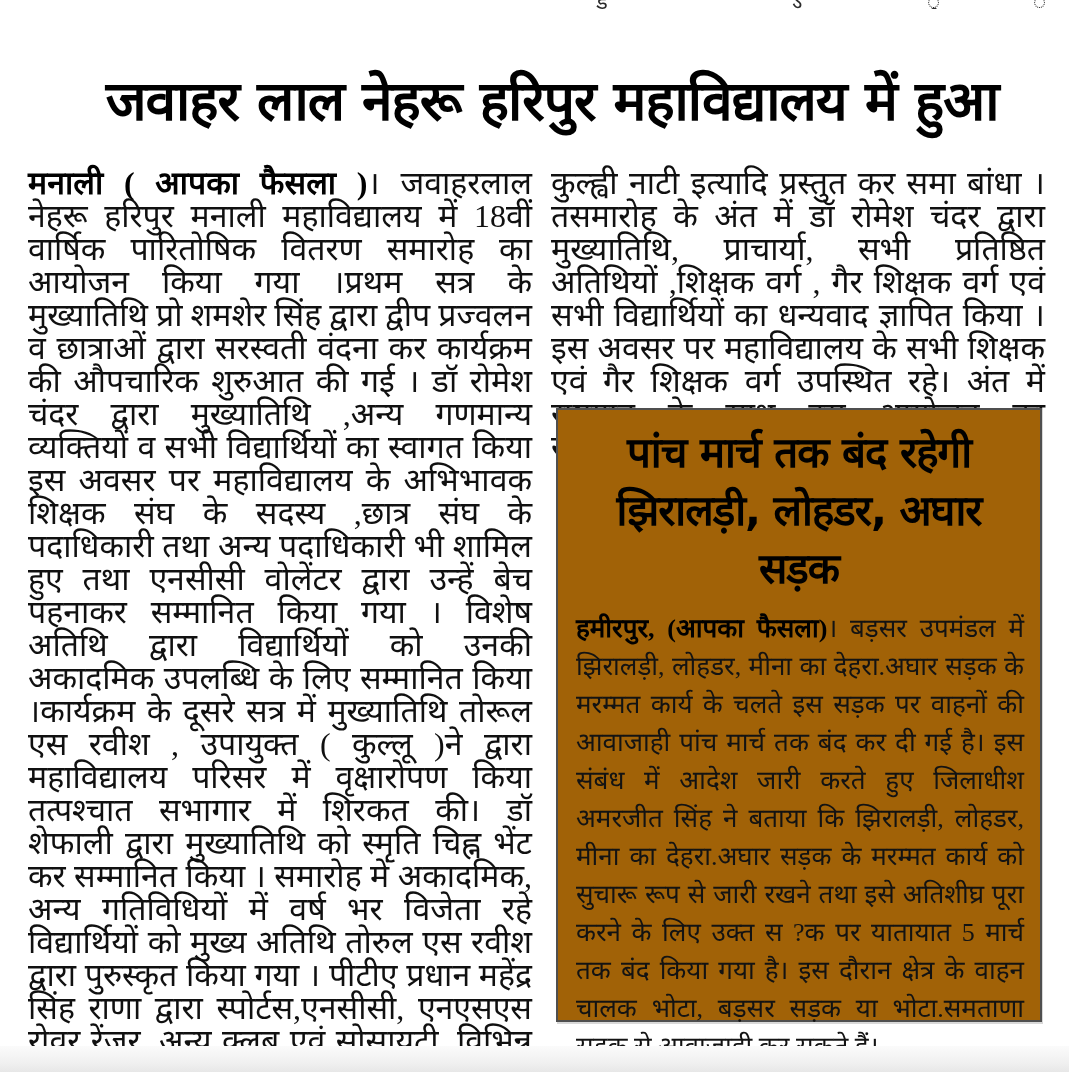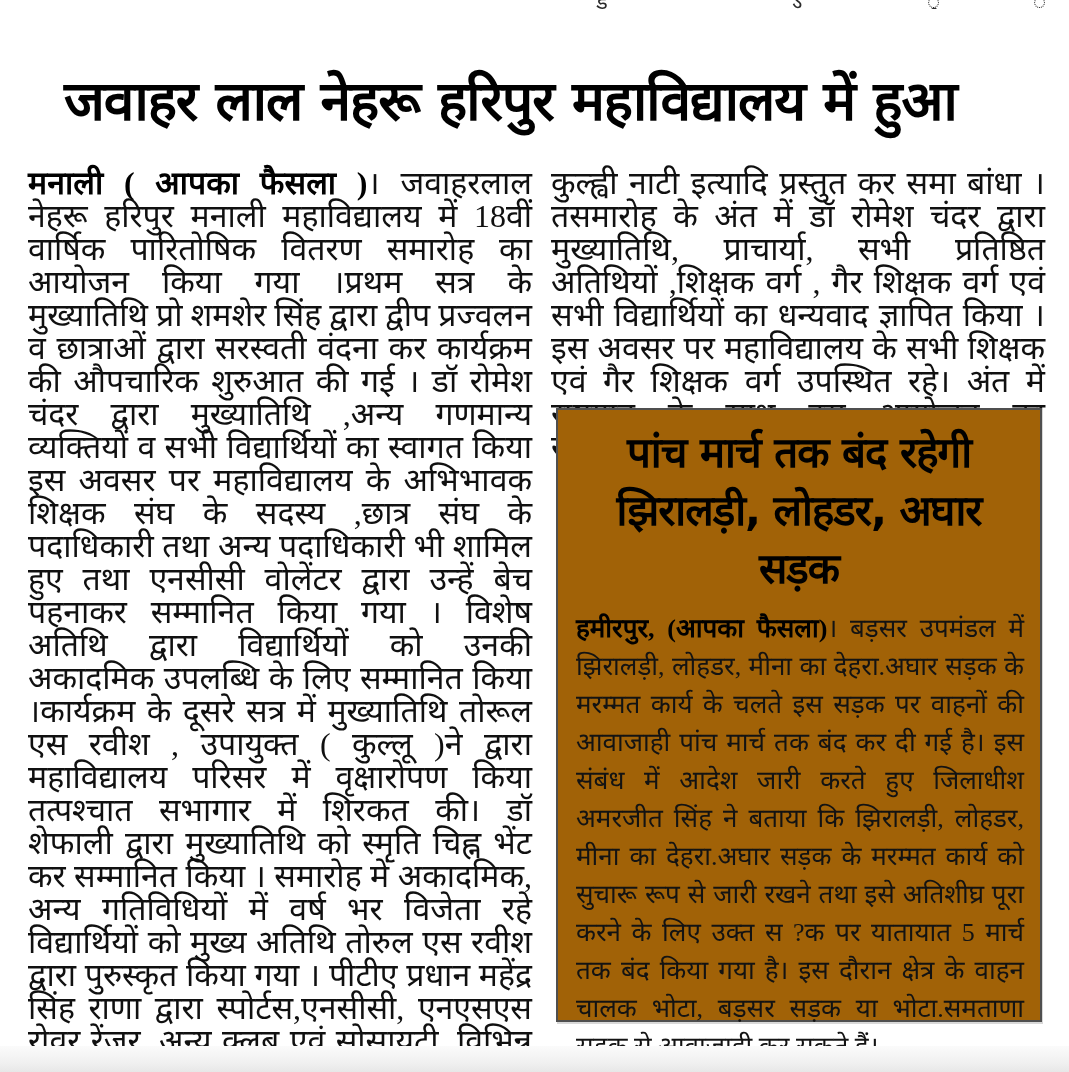--- a/index.html
+++ b/index.html
@@ -30,21 +30,21 @@
   .main-headline{
     position:absolute;left:40px;top:26px;width:1000px;
     font-family:"DejaVu Sans", sans-serif;
     font-weight:800;
     font-size:55px;
     line-height:77px;
     letter-spacing:-1px;
     color:#000000;
     white-space:nowrap;
   }
-  .headline-line{display:block;}
+  .headline-line{display:block;text-align:center;}
   .headline-line.l1{padding-left:24px;}
 
   
   .column{
     position:absolute;top:167px;
     font-size:32px;
     line-height:33px;
     text-align:justify;
     color:#101010;
   }

